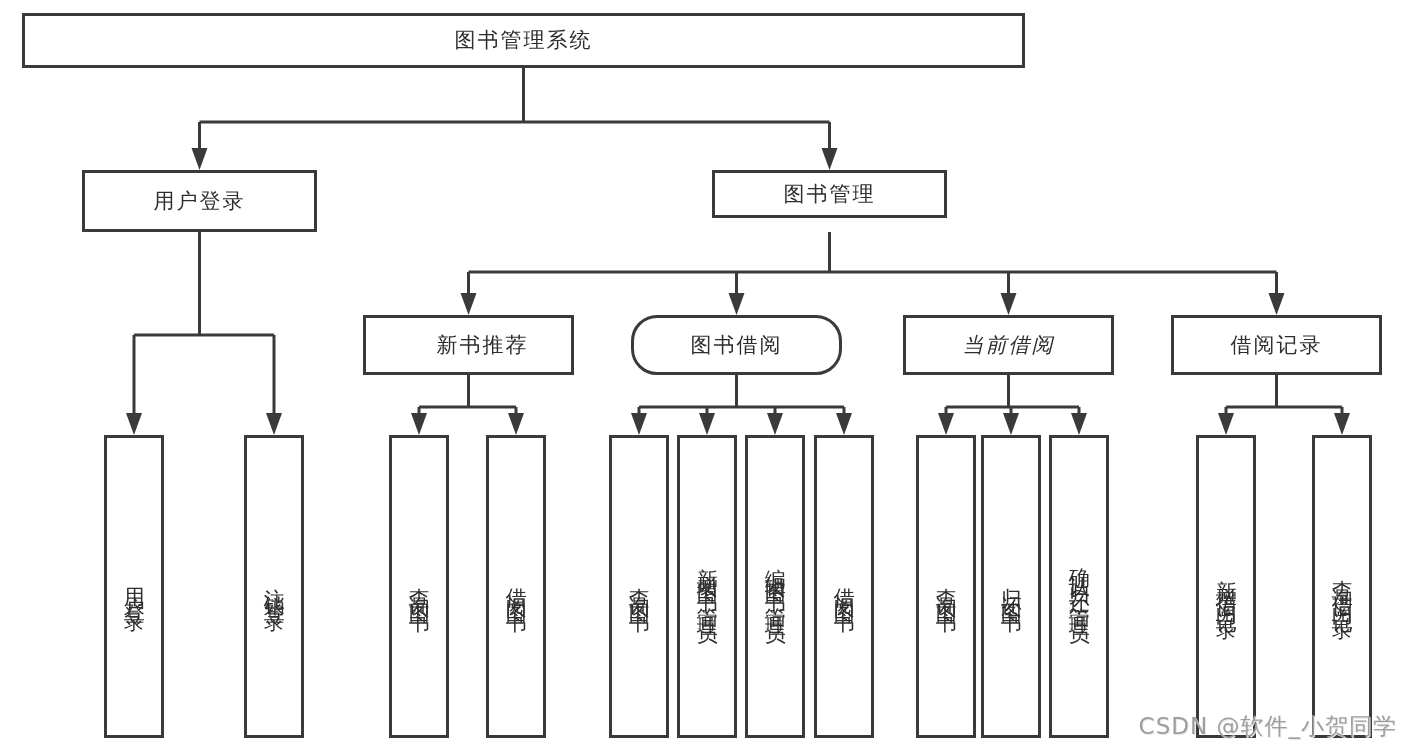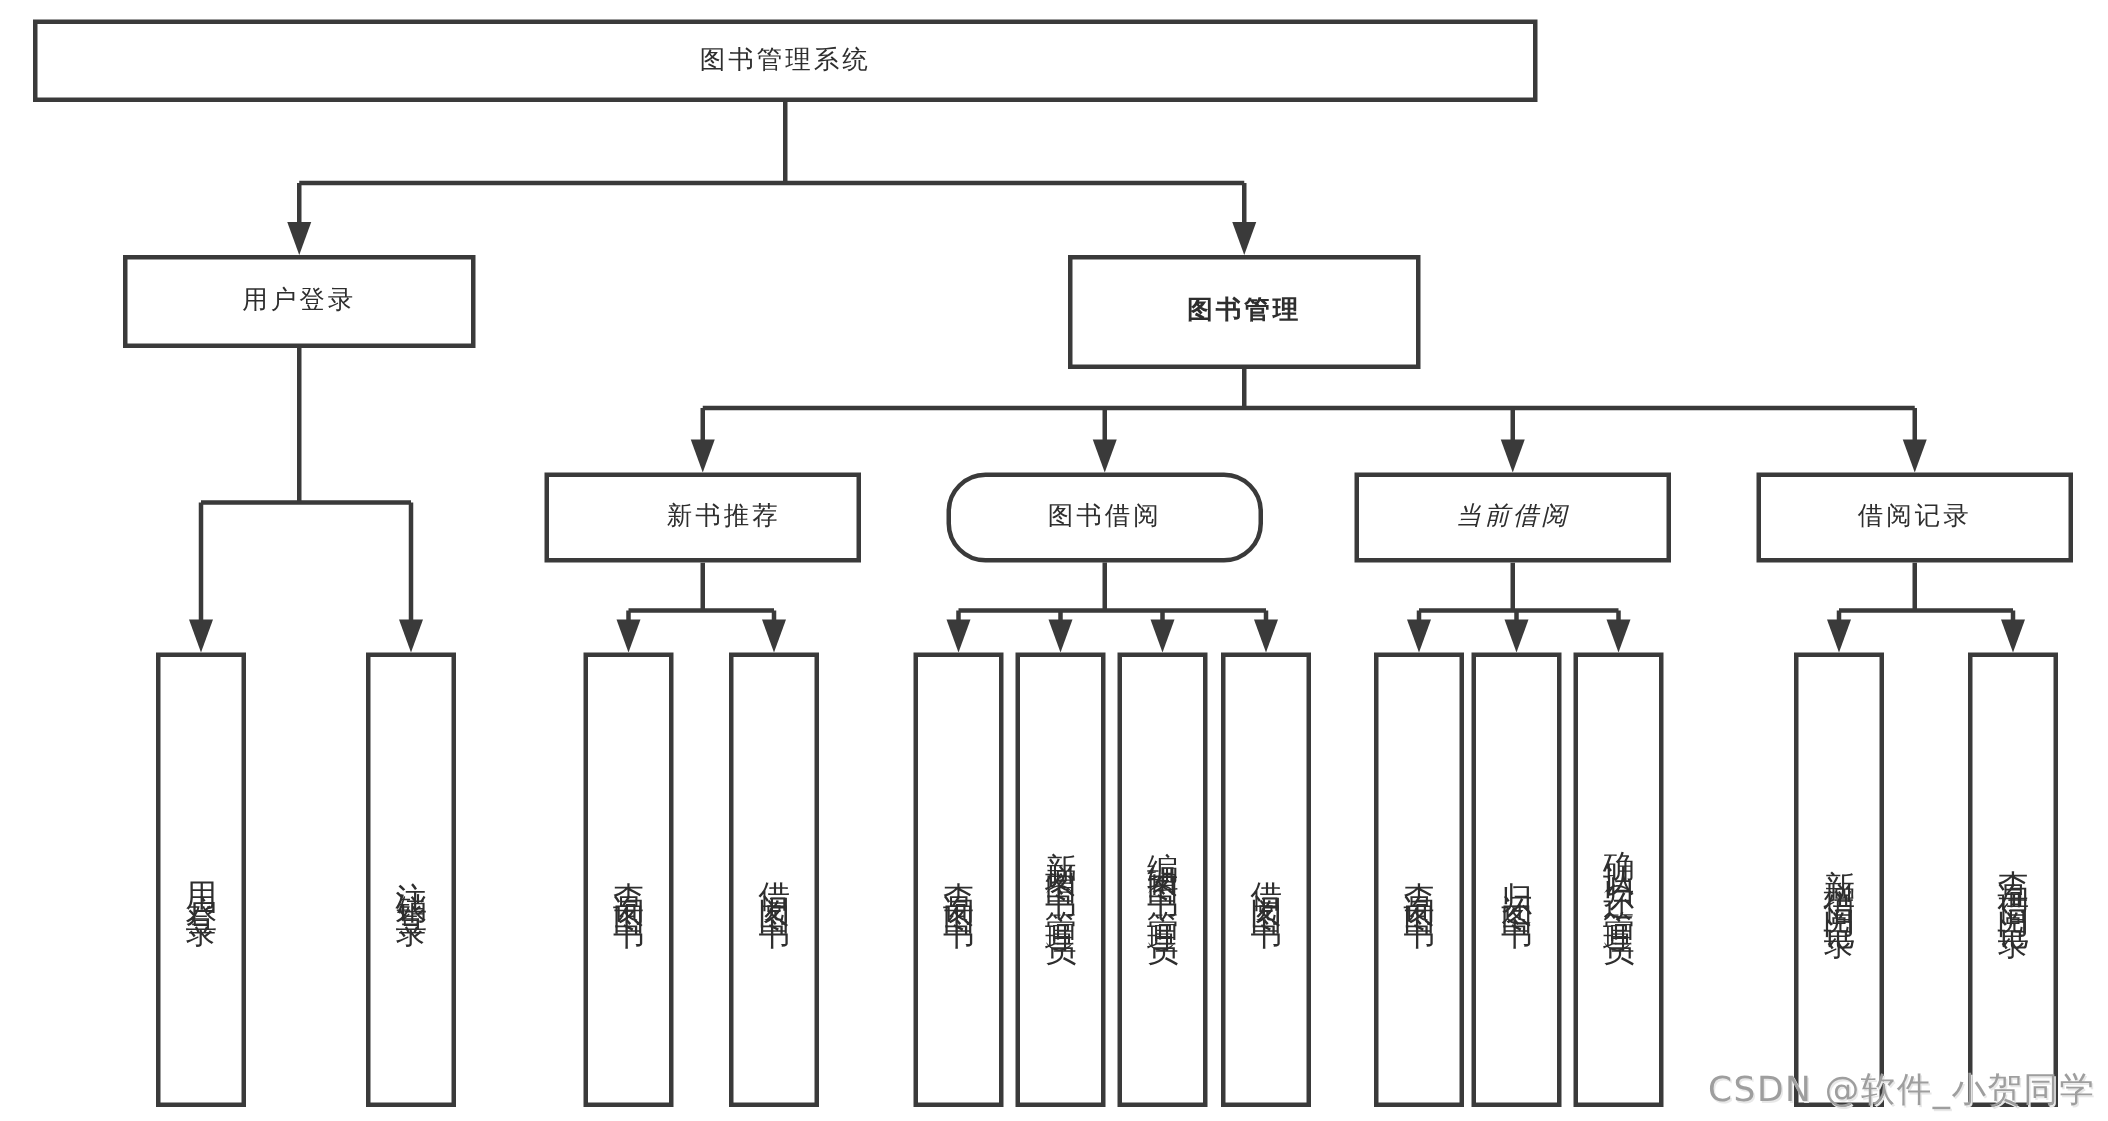--- a/index.html
+++ b/index.html
@@ -8,21 +8,21 @@
     font-family:"DejaVu Sans","Liberation Sans",sans-serif;overflow:hidden;
   }
   .wires{position:absolute;left:0;top:0;width:1405px;height:747px;pointer-events:none;}
   .cline{stroke:var(--line,#3a3a3a);stroke-width:3;fill:none;}
   .ahead{fill:var(--line,#3a3a3a);stroke:none;}
   .box{
     position:absolute;box-sizing:border-box;border:3px solid var(--line,#3a3a3a);
     background:#fff;display:flex;align-items:center;justify-content:center;
     color:var(--text,#2e2e2e);line-height:1.25;
   }
-  .h-box{font-size:17px;letter-spacing:2px;white-space:nowrap;}
+  .h-box{font-size:21px;letter-spacing:2px;white-space:nowrap;}
   .v-box{
     writing-mode:vertical-lr;text-orientation:mixed;
     font-size:21px;letter-spacing:8px;white-space:nowrap;
   }
   .watermark{
     position:absolute;right:8px;bottom:5px;font-size:23px;
     color:var(--watermark,#9e9e9e);letter-spacing:1px;white-space:nowrap;
     text-shadow:1px 1px 0 #e8e8e8;
   }
 </style>
@@ -70,21 +70,21 @@
     <g>
       <path class="cline" d="M1276.5 375 V407 M1226 407 H1342 M1226 407 V415 M1342 407 V415"></path>
       <polygon class="ahead" points="1218,413 1234,413 1226,435"></polygon>
       <polygon class="ahead" points="1334,413 1350,413 1342,435"></polygon>
     </g>
   </svg>
 
   <div class="box h-box" style="left:22px;top:13px;width:1003px;height:55px;">图书管理系统</div>
 
   <div class="box h-box" style="left:82px;top:170px;width:235px;height:62px;">用户登录</div>
-  <div class="box h-box" style="left:712px;top:170px;width:235px;height:76px;font-weight:bold;">图书管理</div>
+  <div class="box h-box" style="left:712px;top:170px;width:235px;height:48px;">图书管理</div>
 
   <div class="box h-box" style="left:363px;top:315px;width:211px;height:60px;padding-left:28px;">新书推荐</div>
   <div class="box h-box" style="left:631px;top:315px;width:211px;height:60px;border-radius:26px;">图书借阅</div>
   <div class="box h-box" style="left:903px;top:315px;width:211px;height:60px;font-style:italic;">当前借阅</div>
   <div class="box h-box" style="left:1171px;top:315px;width:211px;height:60px;">借阅记录</div>
 
   <div class="box v-box" style="left:104px;top:435px;width:60px;height:303px;">用户登录</div>
   <div class="box v-box" style="left:244px;top:435px;width:60px;height:303px;">注销登录</div>
 
   <div class="box v-box" style="left:389px;top:435px;width:60px;height:303px;">查询图书</div>

